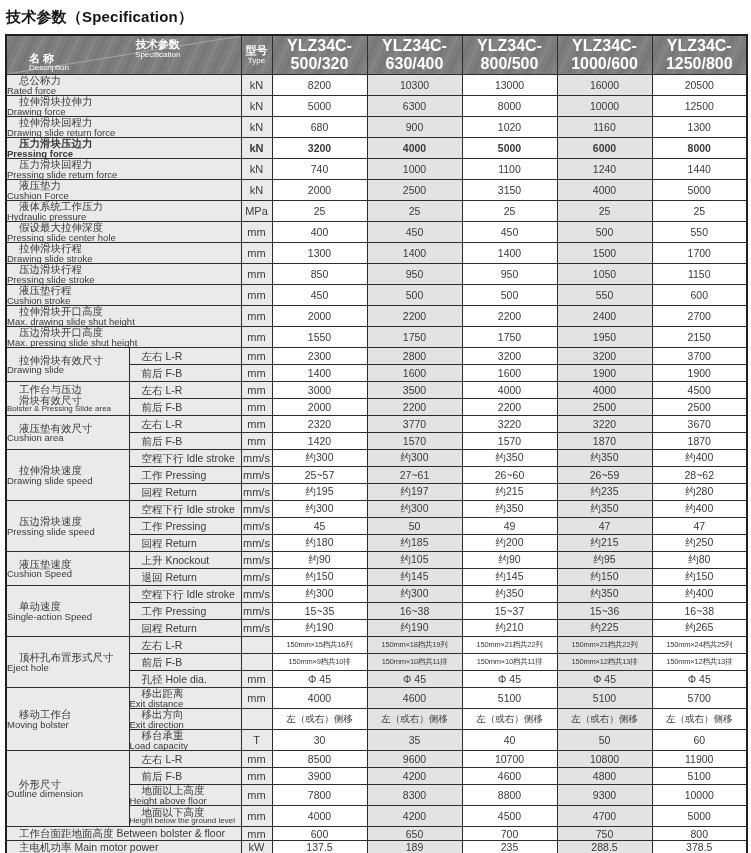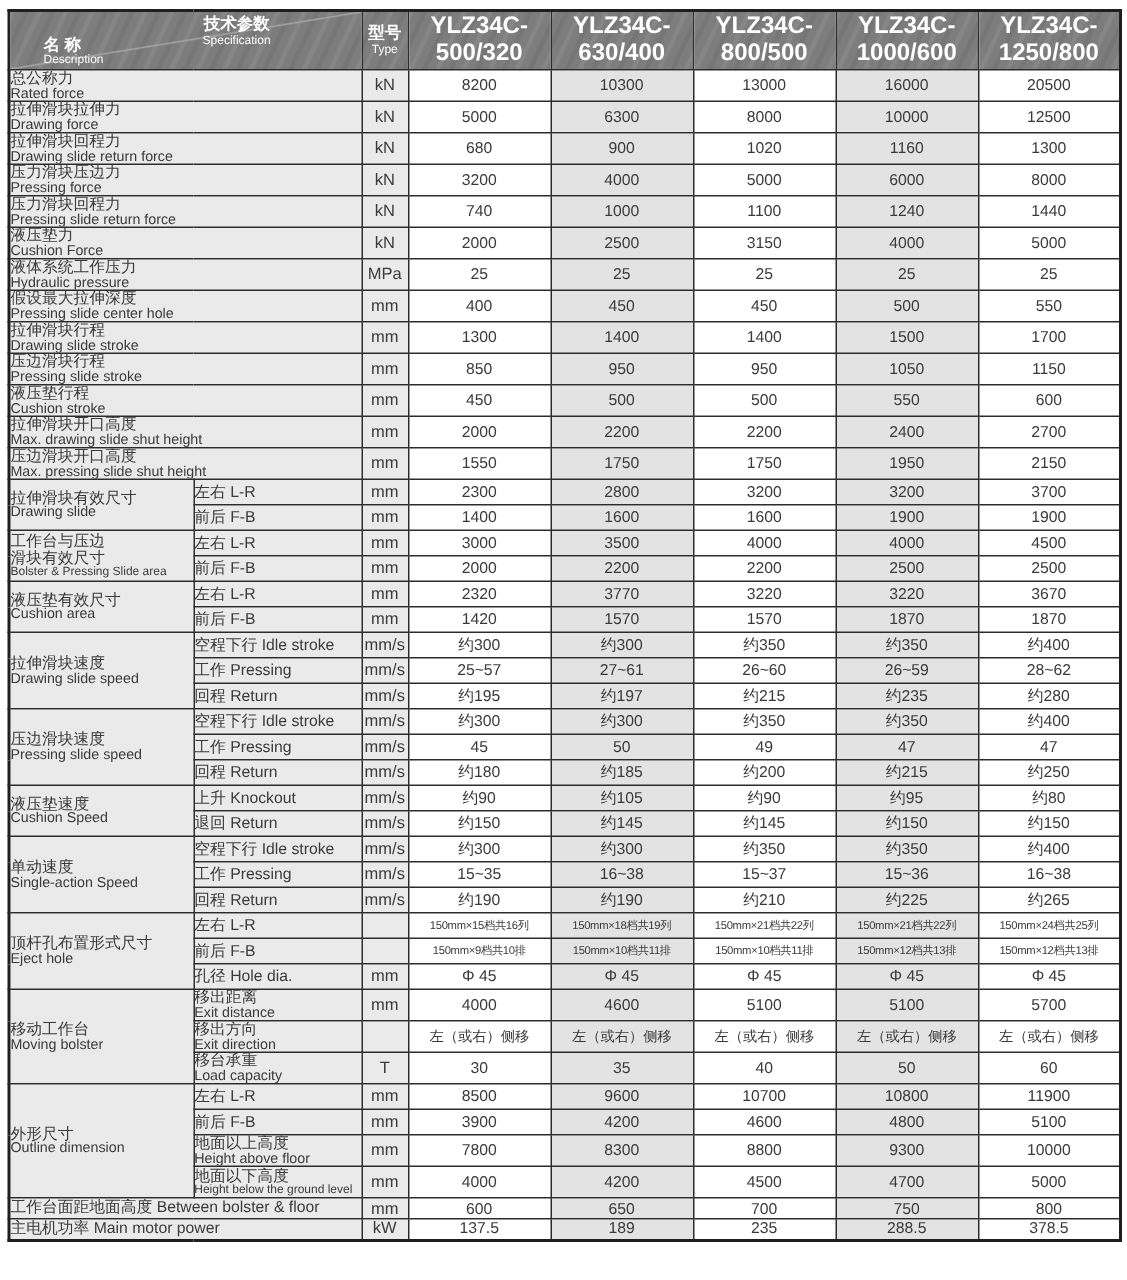--- a/index.html
+++ b/index.html
@@ -19,34 +19,35 @@
   .h-zh{font-size:11px;font-weight:bold;line-height:1.15;}
   .h-en{font-size:8px;font-weight:normal;line-height:1.1;}
   .model{font-size:16px;font-weight:bold;}
   th.corner{text-align:left;}
   .diag{position:absolute;left:0;top:0;width:100%;height:100%;
     background:linear-gradient(to bottom right,rgba(0,0,0,0) calc(50% - 1px),#a5a5a5 50%,rgba(0,0,0,0) calc(50% + 1px));}
   .spec-stack{position:absolute;top:2px;left:70px;right:2px;text-align:center;}
   .name-stack{position:absolute;bottom:1px;left:22px;text-align:left;}
 
   
-  .zh{font-size:10.5px;color:#3a3a3a;line-height:1.0;}
+  .zh{font-size:10.5px;color:#3a3a3a;line-height:1.0;padding-left:12px;}
   .en{font-size:9.5px;color:#3a3a3a;line-height:1.0;}
   .en.sm{font-size:8px;}
   .lab{background:#eaeaea;text-align:left;vertical-align:middle;padding:1px 2px 1px 4px;}
   .unit{background:#eaeaea;text-align:center;vertical-align:middle;font-size:11px;color:#3a3a3a;}
   .val{text-align:center;vertical-align:middle;font-size:10.5px;color:#3a3a3a;background:#fff;white-space:nowrap;}
   .val.shade{background:#e3e3e3;}
   .val.tiny{font-size:7.5px;letter-spacing:-0.2px;}
   .val.midf{font-size:9.5px;}
 </style>
 </head>
 <body>
 
 <div class="page">
+  <div class="title">技术参数（Specification）</div>
 
   <table class="spec">
     <colgroup>
       <col style="width:123px">
         <col style="width:112px">
         <col style="width:31px">
       <col style="width:95px">
         <col style="width:95px">
         <col style="width:95px">
         <col style="width:95px">
@@ -106,21 +107,21 @@
             <div class="zh">拉伸滑块回程力</div>
             <div class="en">Drawing slide return force</div>
           </td>
           <td class="unit">kN</td>
           <td class="val">680</td>
           <td class="val shade">900</td>
           <td class="val">1020</td>
           <td class="val shade">1160</td>
           <td class="val">1300</td>
         </tr>
-        <tr style="height: 21px;">
+        <tr style="height: 21px; font-weight: bold;">
           <td class="lab" colspan="2">
             <div class="zh">压力滑块压边力</div>
             <div class="en">Pressing force</div>
           </td>
           <td class="unit">kN</td>
           <td class="val">3200</td>
           <td class="val shade">4000</td>
           <td class="val">5000</td>
           <td class="val shade">6000</td>
           <td class="val">8000</td>

